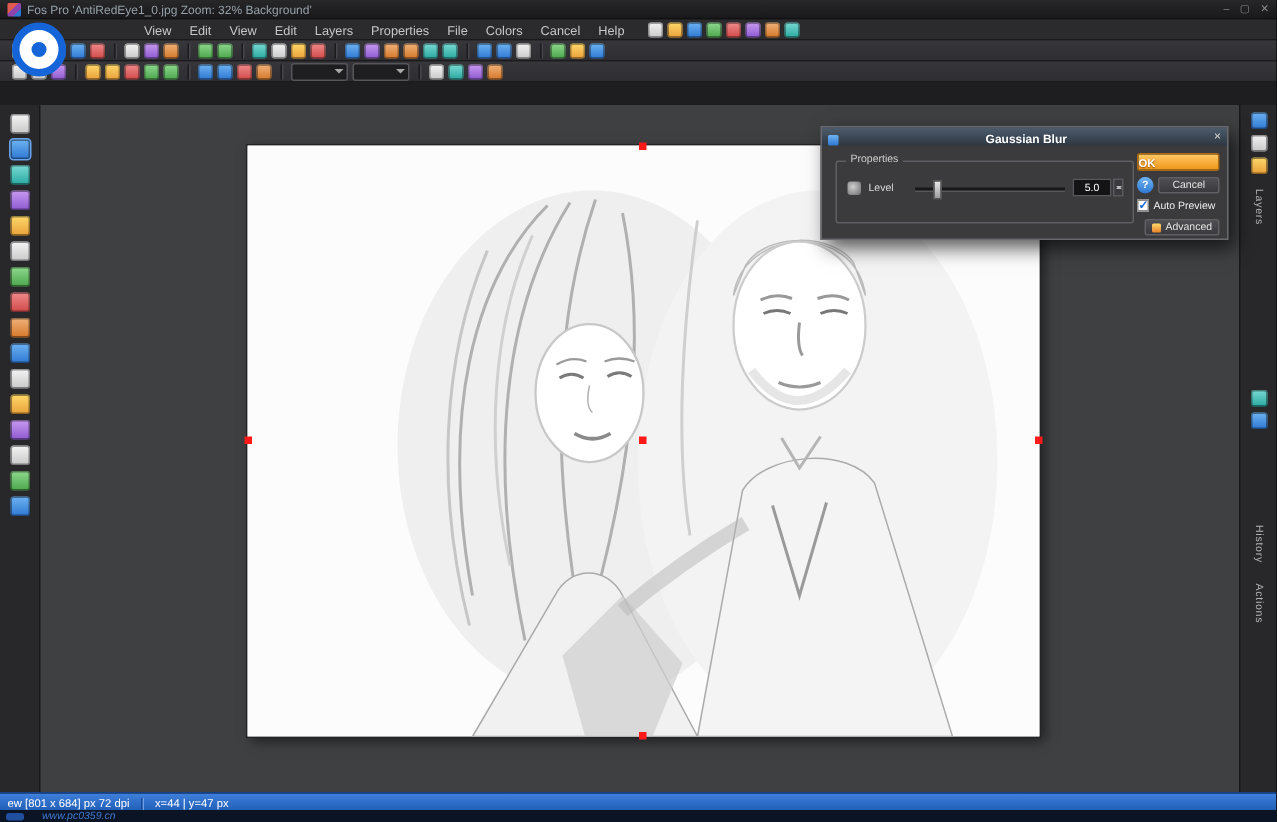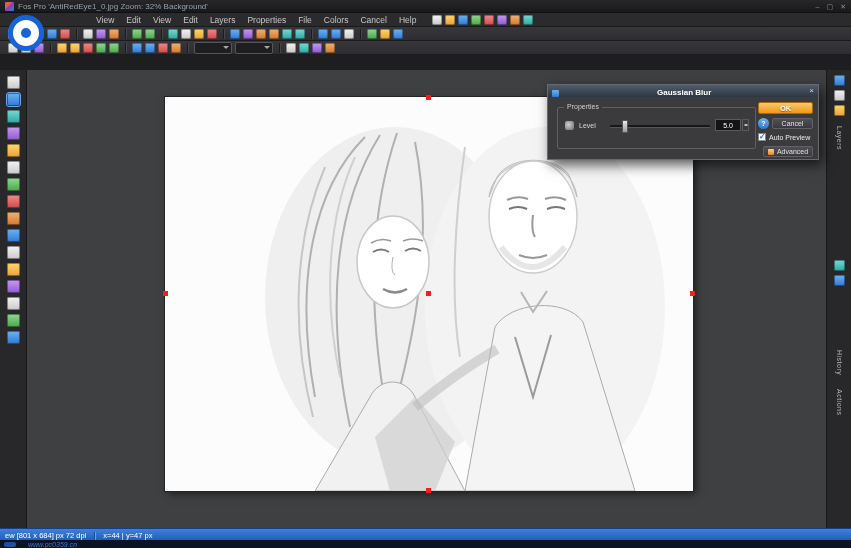--- a/index.html
+++ b/index.html
@@ -87,21 +87,21 @@
   .lvl-label{position:absolute;left:21px;top:14px;font-size:7px;color:#d8d8d8;}
   .slider-track{position:absolute;left:52px;top:17px;width:100px;height:2px;background:#17171a;
     box-shadow:0 1px 0 #55555a;}
   .slider-handle{position:absolute;left:64px;top:12px;width:4px;height:11px;background:linear-gradient(#e8e8e8,#9c9c9c);border:1px solid #555;}
   .lvl-value{position:absolute;left:157px;top:11px;width:26px;height:12px;background:#141416;
     border:1px solid #5a5a5e;color:#fff;font-size:7px;text-align:center;line-height:12px;box-sizing:border-box;}
   .spinner{position:absolute;left:184px;top:11px;width:7px;height:12px;background:#3a3a3e;border:1px solid #5a5a5e;box-sizing:border-box;}
   .spinner:before{content:"";position:absolute;left:1px;top:2px;border:2px solid transparent;border-bottom-color:#bbb;}
   .spinner:after{content:"";position:absolute;left:1px;bottom:2px;border:2px solid transparent;border-top-color:#bbb;}
   .btn-ok{position:absolute;left:210px;top:17px;width:55px;height:12px;border:1px solid #a86a12;border-radius:2px;
-    background:linear-gradient(#ffc766,#f09819);color:#fff;font-size:7.5px;font-weight:bold;text-align:center;
+    background:linear-gradient(#ffc766,#f09819);color:#fff;font-size:7.5px;font-weight:bold;text-align:left;
     line-height:12px;text-shadow:0 1px 1px rgba(120,60,0,.8);box-sizing:border-box;}
   .btn-help{position:absolute;left:210px;top:33px;width:11px;height:11px;border-radius:50%;
     background:linear-gradient(#6db3f2,#2f78d2);color:#fff;font-size:7px;font-weight:bold;text-align:center;line-height:11px;}
   .btn-cancel{position:absolute;left:224px;top:33px;width:41px;height:11px;border:1px solid #606065;border-radius:2px;
     background:linear-gradient(#505054,#3a3a3e);color:#e2e2e2;font-size:7px;text-align:center;line-height:10px;box-sizing:border-box;}
   .autoprev{position:absolute;left:210px;top:48px;display:flex;align-items:center;gap:3px;}
   .checkbox{width:8px;height:8px;background:#fff;border:1px solid #8a8a8a;position:relative;box-sizing:border-box;}
   .checkbox:after{content:"✓";position:absolute;left:0;top:-2px;font-size:8px;color:#1565d8;font-weight:bold;}
   .autoprev-label{font-size:7px;color:#ececec;}
   .btn-advanced{position:absolute;left:215px;top:61px;width:50px;height:11px;border:1px solid #606065;border-radius:2px;

